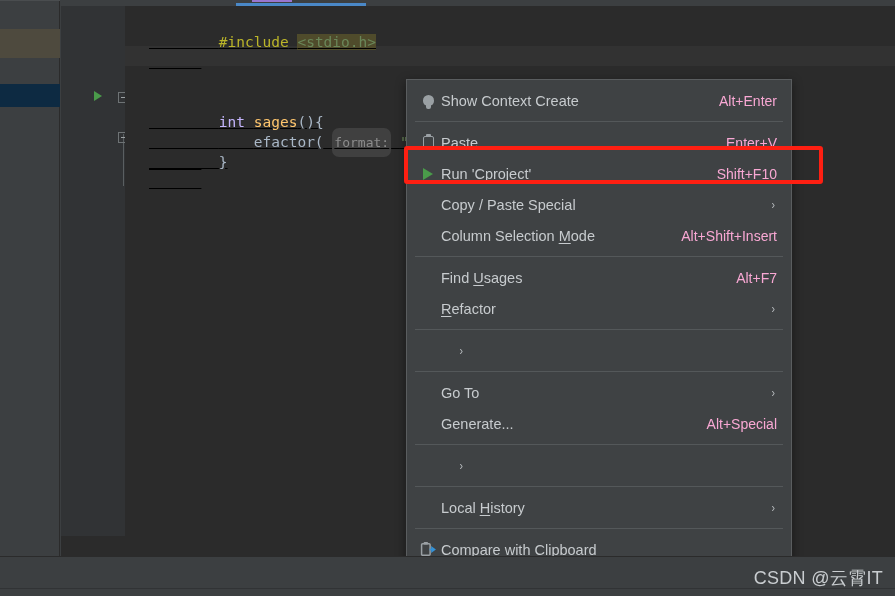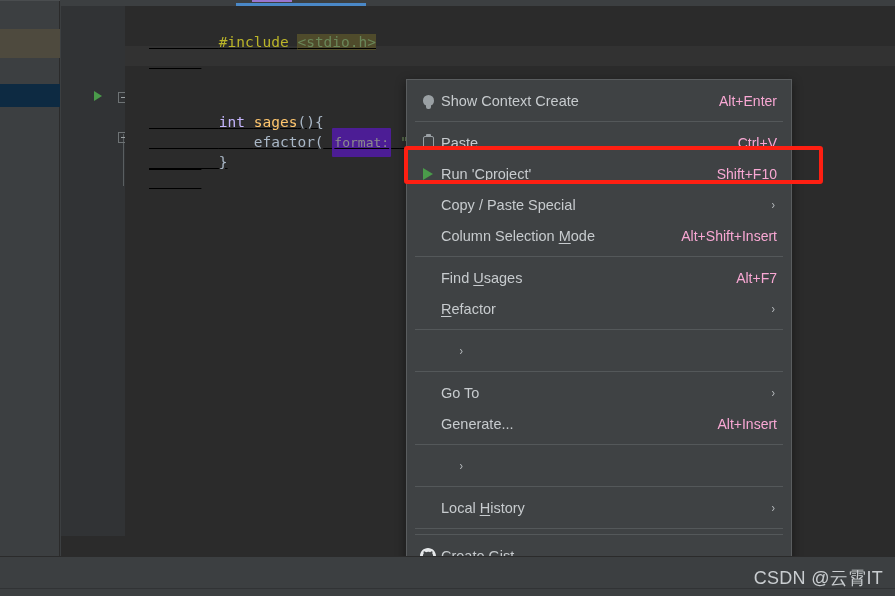--- a/index.html
+++ b/index.html
@@ -149,22 +149,22 @@
     background: #313335;
   }
   .tk-prep  { color: #bbb529; }
   .tk-inc   { color: #6a8759; background: #4f4b2b; }
   .tk-kw    { color: #c4b5fd; }
   .tk-fn    { color: #ffc66d; }
   .tk-plain { color: #a9b7c6; }
   .tk-str   { color: #6a8759; }
   .tk-hint  {
     color: #8c8c8c;
-    background: #4c1d95;
-    border-radius: 1px;
+    background: #404040;
+    border-radius: 7px;
     padding: 7px 2px;
     font-size: 13px;
   }
 
   
   .statusbar {
     position: absolute;
     left: 0; top: 556px;
     width: 895px; height: 40px;
     background: #3c3f41;
@@ -344,21 +344,21 @@
         </span>
         <span class="mi-label">Show Context Create</span>
         <span class="mi-shortcut">Alt+Enter</span>
       </div>
       <div class="mi-sep"></div>
       <div class="mi">
         <span class="mi-icon">
           <span class="ico-clip"></span>
         </span>
         <span class="mi-label">Paste</span>
-        <span class="mi-shortcut">Ctrl+V</span>
+        <span class="mi-shortcut">Enter+V</span>
       </div>
       <div class="mi">
         <span class="mi-icon">
           <span class="ico-play"></span>
         </span>
         <span class="mi-label">R<u>u</u>n 'Cproject'</span>
         <span class="mi-shortcut">Shift+F10</span>
       </div>
       <div class="mi">
         <span class="mi-icon"></span>
@@ -388,34 +388,45 @@
       </div>
       <div class="mi-sep"></div>
       <div class="mi">
         <span class="mi-icon"></span>
         <span class="mi-label">Go To</span>
         <span class="mi-arrow">›</span>
       </div>
       <div class="mi">
         <span class="mi-icon"></span>
         <span class="mi-label">Generate...</span>
-        <span class="mi-shortcut">Alt+Insert</span>
+        <span class="mi-shortcut">Alt+Special</span>
       </div>
       <div class="mi-sep"></div>
       <div class="mi">
         <span class="mi-icon"></span>
         <span class="mi-arrow">›</span>
       </div>
       <div class="mi-sep"></div>
       <div class="mi">
         <span class="mi-icon"></span>
         <span class="mi-label">Local <u>H</u>istory</span>
         <span class="mi-arrow">›</span>
       </div>
       <div class="mi-sep"></div>
+      <div class="mi">
+        <span class="mi-icon">
+          <svg width="17" height="17" viewBox="0 0 16 16">
+            <rect x="1.5" y="2.5" width="8" height="11" rx="1" fill="none" stroke="#9aa0a4" stroke-width="1.4"></rect>
+            <rect x="3.5" y="1" width="4" height="2.2" rx=".6" fill="#9aa0a4"></rect>
+            <path d="M15 8 L10.5 4.8 L10.5 11.2 Z" fill="#3592d6"></path>
+            <rect x="9" y="7.2" width="3" height="1.6" fill="#3592d6"></rect>
+          </svg>
+        </span>
+        <span class="mi-label">Compare with Clip<u>b</u>oard</span>
+      </div>
       <div class="mi-sep"></div>
       <div class="mi">
         <span class="mi-icon">
           <svg width="16" height="16" viewBox="0 0 16 16">
             <path fill="#e6e8ea" d="M8 0C3.58 0 0 3.58 0 8c0 3.54 2.29 6.53 5.47 7.59.4.07.55-.17.55-.38 0-.19-.01-.82-.01-1.49-2.01.37-2.53-.49-2.69-.94-.09-.23-.48-.94-.82-1.13-.28-.15-.68-.52-.01-.53.63-.01 1.08.58 1.23.82.72 1.21 1.87.87 2.33.66.07-.52.28-.87.51-1.07-1.78-.2-3.64-.89-3.64-3.95 0-.87.31-1.59.82-2.15-.08-.2-.36-1.02.08-2.12 0 0 .67-.21 2.2.82a7.4 7.4 0 0 1 2-.27c.68 0 1.36.09 2 .27 1.53-1.04 2.2-.82 2.2-.82.44 1.1.16 1.92.08 2.12.51.56.82 1.27.82 2.15 0 3.07-1.87 3.75-3.65 3.95.29.25.54.73.54 1.48 0 1.07-.01 1.93-.01 2.2 0 .21.15.46.55.38A8.01 8.01 0 0 0 16 8c0-4.42-3.58-8-8-8z"></path>
           </svg>
         </span>
         <span class="mi-label">Create Gist...</span>
       </div>
     </div>

